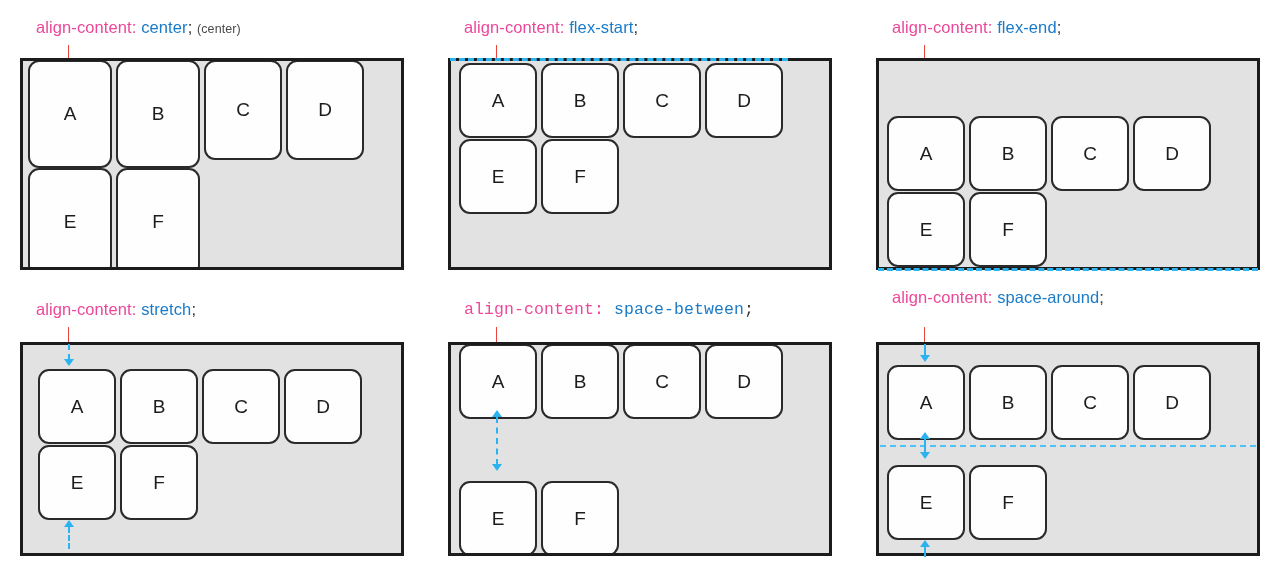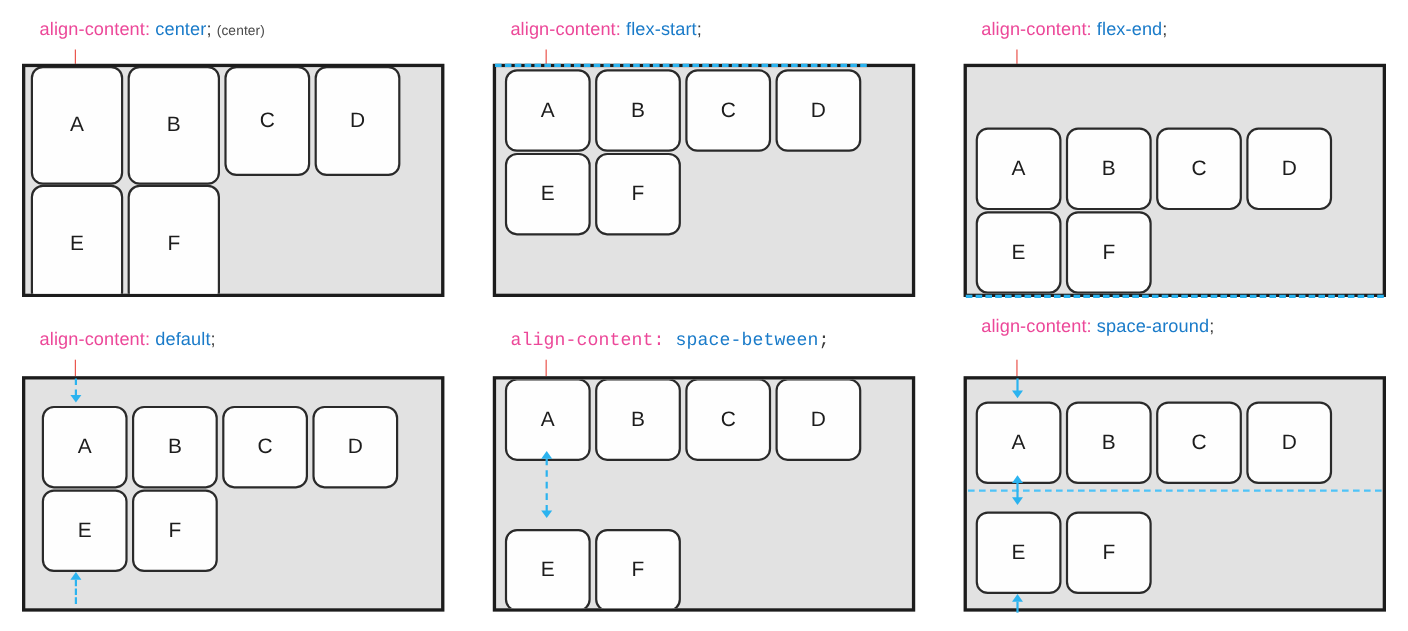--- a/index.html
+++ b/index.html
@@ -152,21 +152,21 @@
         <div class="item" style="width:78px;height:75px;">E</div>
         <div class="item" style="width:78px;height:75px;">F</div>
       </div>
     </div>
     <div class="dashline" style="left:878px;top:268px;width:380px;"></div>
   </div>
 
   <div class="panel">
     <div class="label" style="left:36px;top:300px;">
       <span class="prop">align-content:</span>
-      <span class="val">default</span><span class="semi">;</span>
+      <span class="val">stretch</span><span class="semi">;</span>
     </div>
     <div class="tick" style="left:68px;top:327px;height:15px;"></div>
 
     <div class="container" style="left:20px;top:342px;width:384px;height:214px;">
       <div class="row" style="top:24px;left:15px;">
         <div class="item" style="width:78px;height:75px;">A</div>
         <div class="item" style="width:78px;height:75px;">B</div>
         <div class="item" style="width:78px;height:75px;">C</div>
         <div class="item" style="width:78px;height:75px;">D</div>
       </div>

